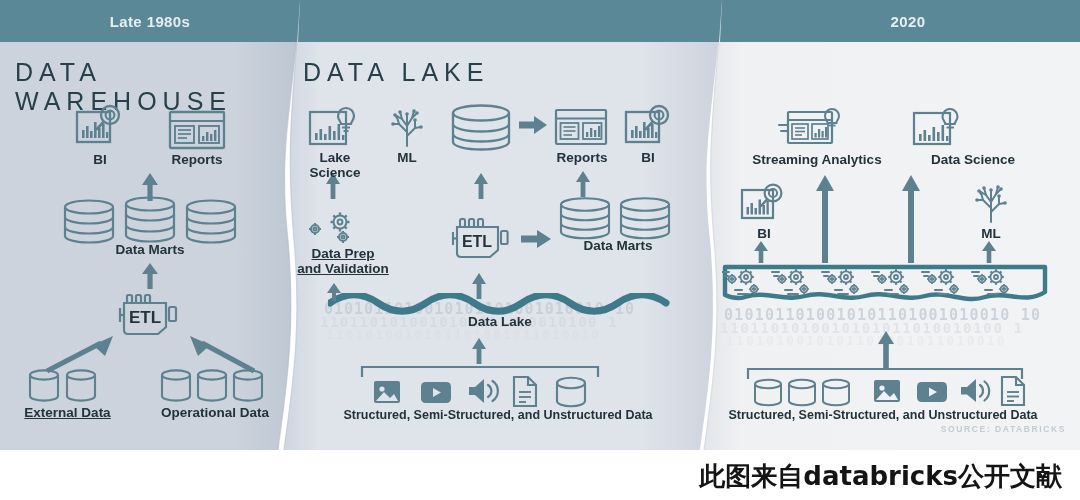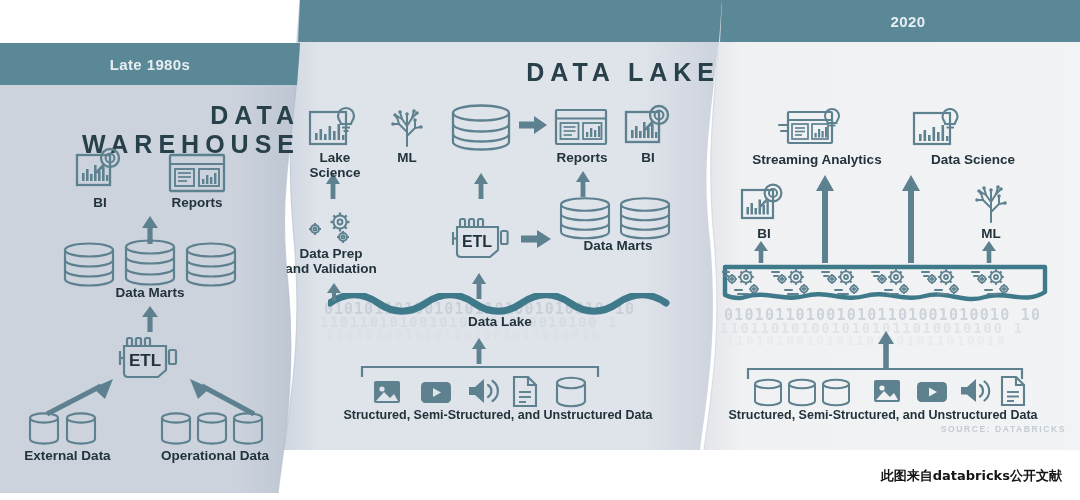--- a/index.html
+++ b/index.html
@@ -6,47 +6,48 @@
   body{
     width:1080px;height:500px;background:#ffffff;
     font-family:"Liberation Sans","DejaVu Sans",sans-serif;
     overflow:hidden;position:relative;
   }
   #stage{position:absolute;left:0;top:0;width:1080px;height:500px;}
 
   
   .panel{position:absolute;top:0;height:450px;overflow:hidden;}
   .panel .panelbg{position:absolute;left:0;top:0;width:100%;height:100%;}
-  #panel1{left:0;width:300px;z-index:3;margin-top:43px;}
+  #panel1{left:0;width:300px;z-index:3;}
   #panel2{left:272px;width:450px;z-index:2;}
   #panel3{left:690px;width:390px;z-index:1;}
 
   .band{position:absolute;left:0;top:0;width:100%;height:42px;}
   .band-label{
     position:absolute;top:0;left:0;width:100%;height:42px;
     display:flex;align-items:center;justify-content:center;
     color:#e6eef1;font-size:15px;font-weight:bold;letter-spacing:.4px;
     z-index:6;
   }
   .coltitle{
-    position:absolute;top:58px;left:0;width:100%;text-align:right;
-    color:#27404a;font-size:25px;font-weight:bold;letter-spacing:6px;
+    position:absolute;top:58px;left:0;width:100%;text-align:left;
+    color:#27404a;font-size:25px;font-weight:normal;letter-spacing:6px;
     z-index:6;
+    padding-left:15px;
   }
   .lbl{position:absolute;text-align:center;color:#23333b;
        font-size:13.5px;font-weight:bold;line-height:15px;z-index:7;}
   .lbl.sm{font-size:12.5px;}
   .icon{position:absolute;z-index:7;}
   .arrow{position:absolute;z-index:6;}
 
   .caption{
     position:absolute;left:0;top:452px;width:1080px;height:48px;
     display:flex;align-items:center;justify-content:flex-end;
     padding-right:18px;box-sizing:border-box;
-    font-size:13px;color:#141414;font-weight:bold;
+    font-size:26px;color:#141414;font-weight:bold;
     font-family:"DejaVu Sans","Liberation Sans",sans-serif;
   }
   .srcnote{
     position:absolute;right:14px;top:424px;
     font-size:8.5px;letter-spacing:1.6px;color:#c3cbd4;font-weight:bold;z-index:8;
   }
   .binrow{
     position:absolute;font-family:"DejaVu Sans Mono","Liberation Mono",monospace;
     font-weight:bold;white-space:nowrap;z-index:4;user-select:none;
   }
@@ -199,21 +200,21 @@
             </g>
           <g transform="translate(40,2)">
               <ellipse cx="15" cy="5" rx="14" ry="4.6"></ellipse>
               <path d="M1,5 L1,26"></path>
               <path d="M29,5 L29,26"></path>
               <path d="M1,26 A14,4.6 0 0 0 29,26"></path>
             </g>
         </g>
       </svg>
     </div>
-    <div class="lbl" style="left:5px;top:405px;width:125px;">External Data</div>
+    <div class="lbl" style="left:5px;top:405px;width:125px;text-decoration:underline;">External Data</div>
 
     <div class="icon" style="left:158px;top:368px;">
       <svg width="112" height="36" viewBox="0 0 112 36">
         <g fill="none" stroke="#5d818f" stroke-width="2.1">
           <g transform="translate(3,2)">
               <ellipse cx="15" cy="5" rx="14" ry="4.6"></ellipse>
               <path d="M1,5 L1,26"></path>
               <path d="M29,5 L29,26"></path>
               <path d="M1,26 A14,4.6 0 0 0 29,26"></path>
             </g>
@@ -420,21 +421,21 @@
             <g stroke-width="2">
                 <line x1="7" y1="1" x2="7" y2="2.6"></line>
                 <line x1="7" y1="11.4" x2="7" y2="13"></line>
             <line x1="1" y1="7" x2="2.6" y2="7"></line>
                 <line x1="11.4" y1="7" x2="13" y2="7"></line>
               </g>
           </g>
         </g>
       </svg>
     </div>
-    <div class="lbl" style="left:0;top:246px;width:118px;">
+    <div class="lbl" style="left:12px;top:246px;width:118px;text-decoration:underline;">
       <span>Data Prep</span><br>
       <span>and Validation</span>
     </div>
 
     <div class="icon" style="left:175px;top:216px;">
       <svg width="72" height="48" viewBox="0 0 72 48">
         <g fill="none" stroke="#5d818f" stroke-width="2.1">
           <rect x="13" y="3" width="5" height="8" rx="1.4"></rect>
             <rect x="22" y="3" width="5" height="8" rx="1.4"></rect>
             <rect x="31" y="3" width="5" height="8" rx="1.4"></rect>

